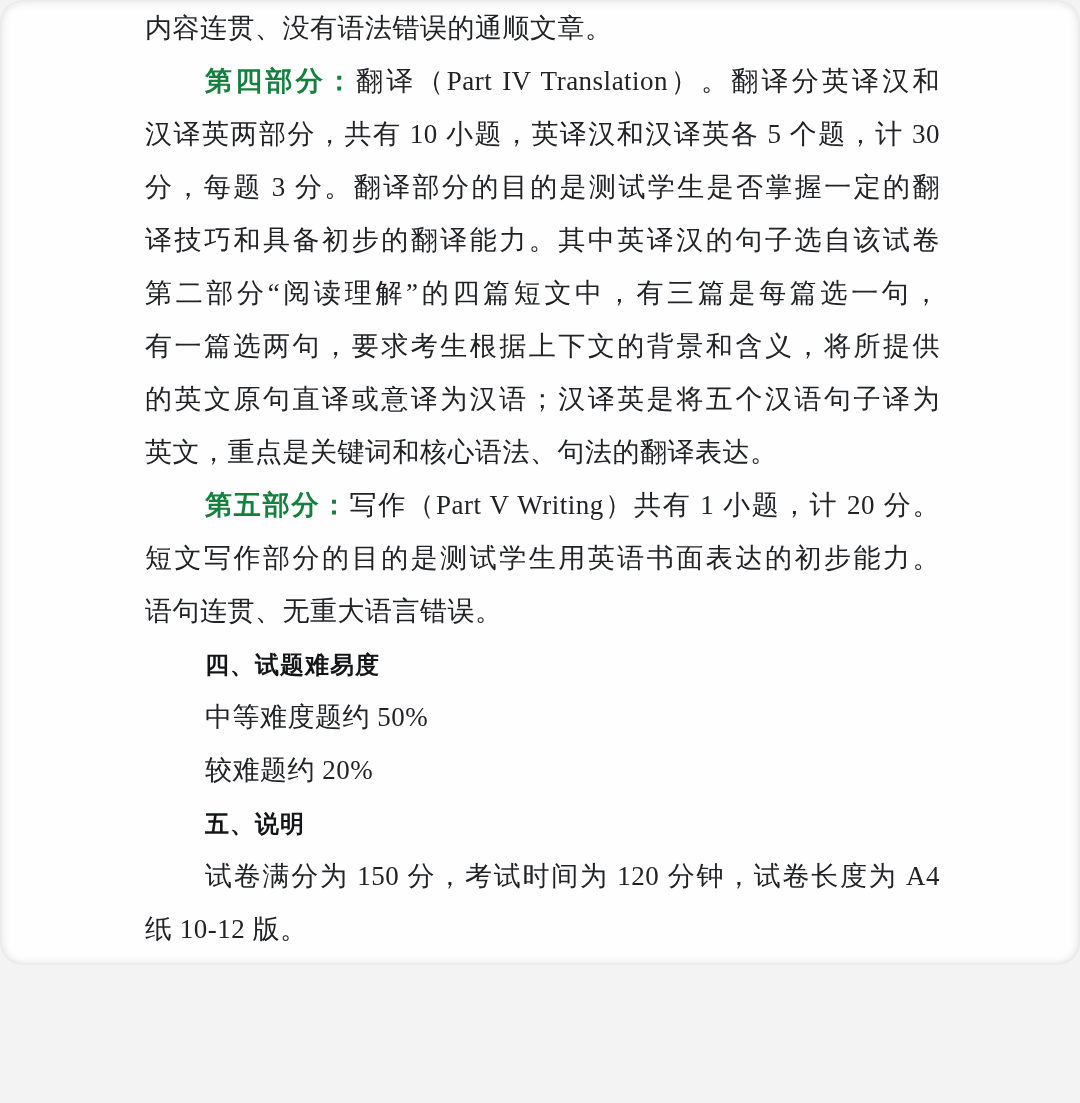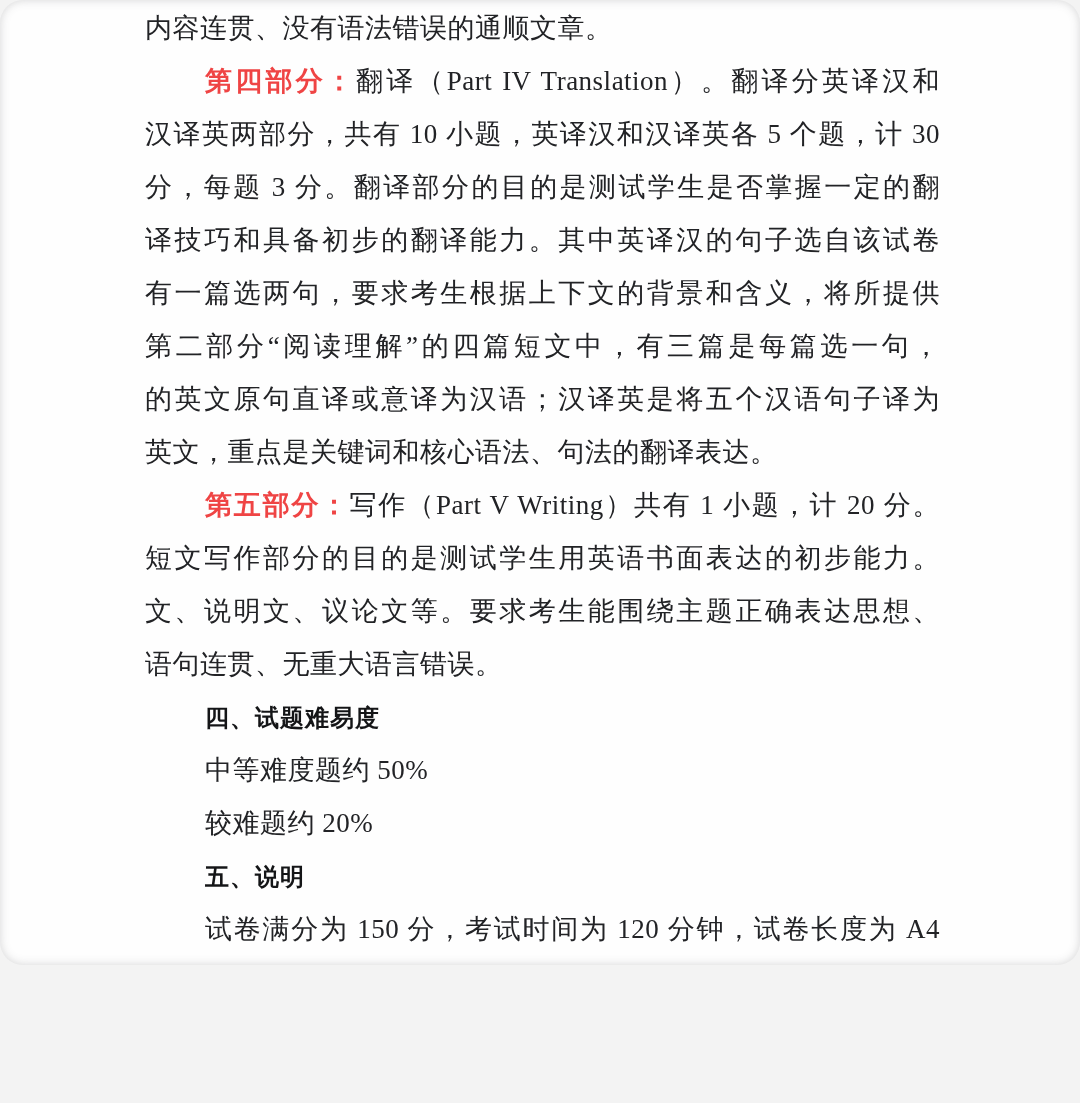--- a/index.html
+++ b/index.html
@@ -42,21 +42,21 @@
   .line.heading {
     font-family: "Liberation Sans", "DejaVu Sans", sans-serif;
     font-weight: 700;
     font-size: 24px;
     color: #141517;
     letter-spacing: 1px;
   }
   .section-label {
     font-family: Liberation Mono, monospace;
     font-weight: 700;
-    color: #ef4444;
+    color: #15803d;
   }
   .watermark {
     position: absolute;
     left: 696px;
     top: 1036px;
     font-family: "Liberation Sans", "DejaVu Sans", sans-serif;
     font-size: 28px;
     line-height: 40px;
     font-weight: 400;
     letter-spacing: 1px;
@@ -69,27 +69,26 @@
 </head>
 <body>
 
 <div class="page">
   <div class="doc" id="doc">
       <div class="line body">内容连贯、没有语法错误的通顺文章。</div>
       <div class="line body indent justify"><span class="section-label">第四部分：</span><span>翻译（Part IV Translation）。翻译分英译汉和</span></div>
       <div class="line body justify">汉译英两部分，共有 10 小题，英译汉和汉译英各 5 个题，计 30</div>
       <div class="line body justify">分，每题 3 分。翻译部分的目的是测试学生是否掌握一定的翻</div>
       <div class="line body justify">译技巧和具备初步的翻译能力。其中英译汉的句子选自该试卷</div>
+      <div class="line body justify">第二部分“阅读理解”的四篇短文中，有三篇是每篇选一句，</div>
       <div class="line body justify">有一篇选两句，要求考生根据上下文的背景和含义，将所提供</div>
-      <div class="line body justify">第二部分“阅读理解”的四篇短文中，有三篇是每篇选一句，</div>
       <div class="line body justify">的英文原句直译或意译为汉语；汉译英是将五个汉语句子译为</div>
       <div class="line body">英文，重点是关键词和核心语法、句法的翻译表达。</div>
       <div class="line body indent justify"><span class="section-label">第五部分：</span><span>写作（Part V Writing）共有 1 小题，计 20 分。</span></div>
       <div class="line body justify">短文写作部分的目的是测试学生用英语书面表达的初步能力。</div>
-      <div class="line body justify">文、说明文、议论文等。要求考生能围绕主题正确表达思想、</div>
       <div class="line body">语句连贯、无重大语言错误。</div>
       <div class="line heading indent">四、试题难易度</div>
       <div class="line body indent">中等难度题约 50%</div>
       <div class="line body indent">较难题约 20%</div>
       <div class="line heading indent">五、说明</div>
       <div class="line body indent justify">试卷满分为 150 分，考试时间为 120 分钟，试卷长度为 A4</div>
       <div class="line body">纸 10-12 版。</div>
     </div>
   <div class="watermark" style="color: rgb(191, 191, 195);">知乎 @专升本彭紫明老师</div>
 </div>

